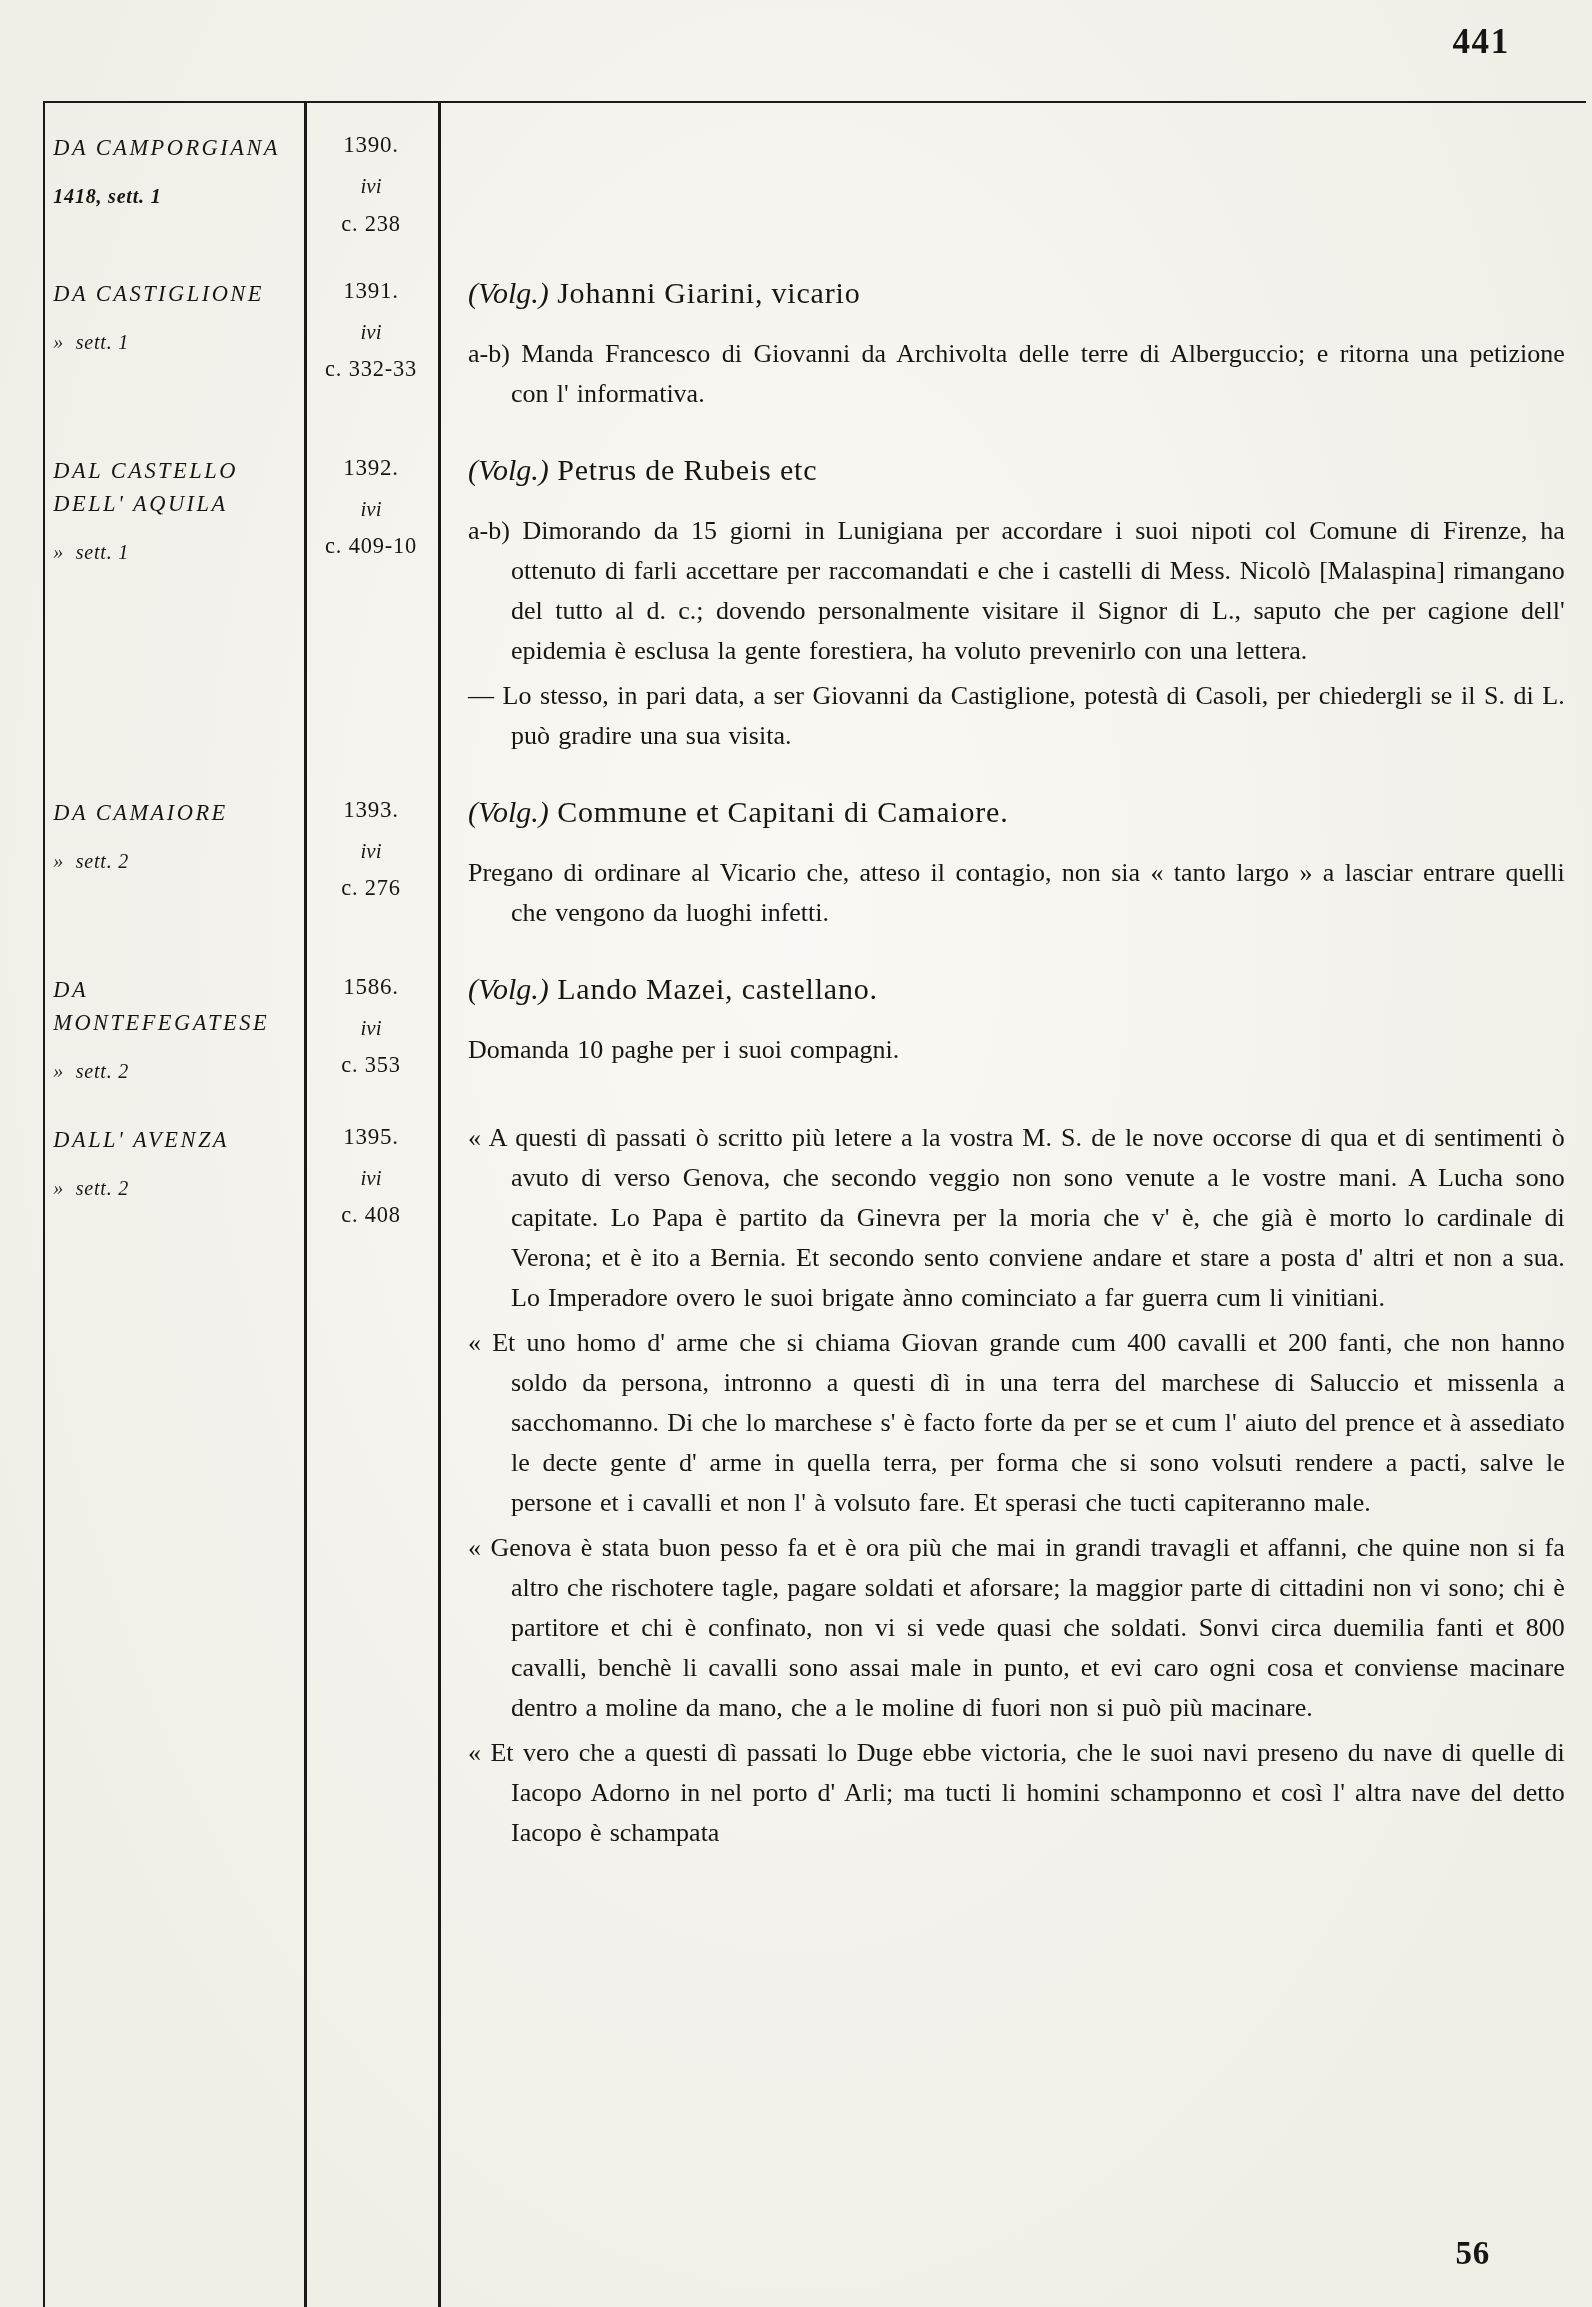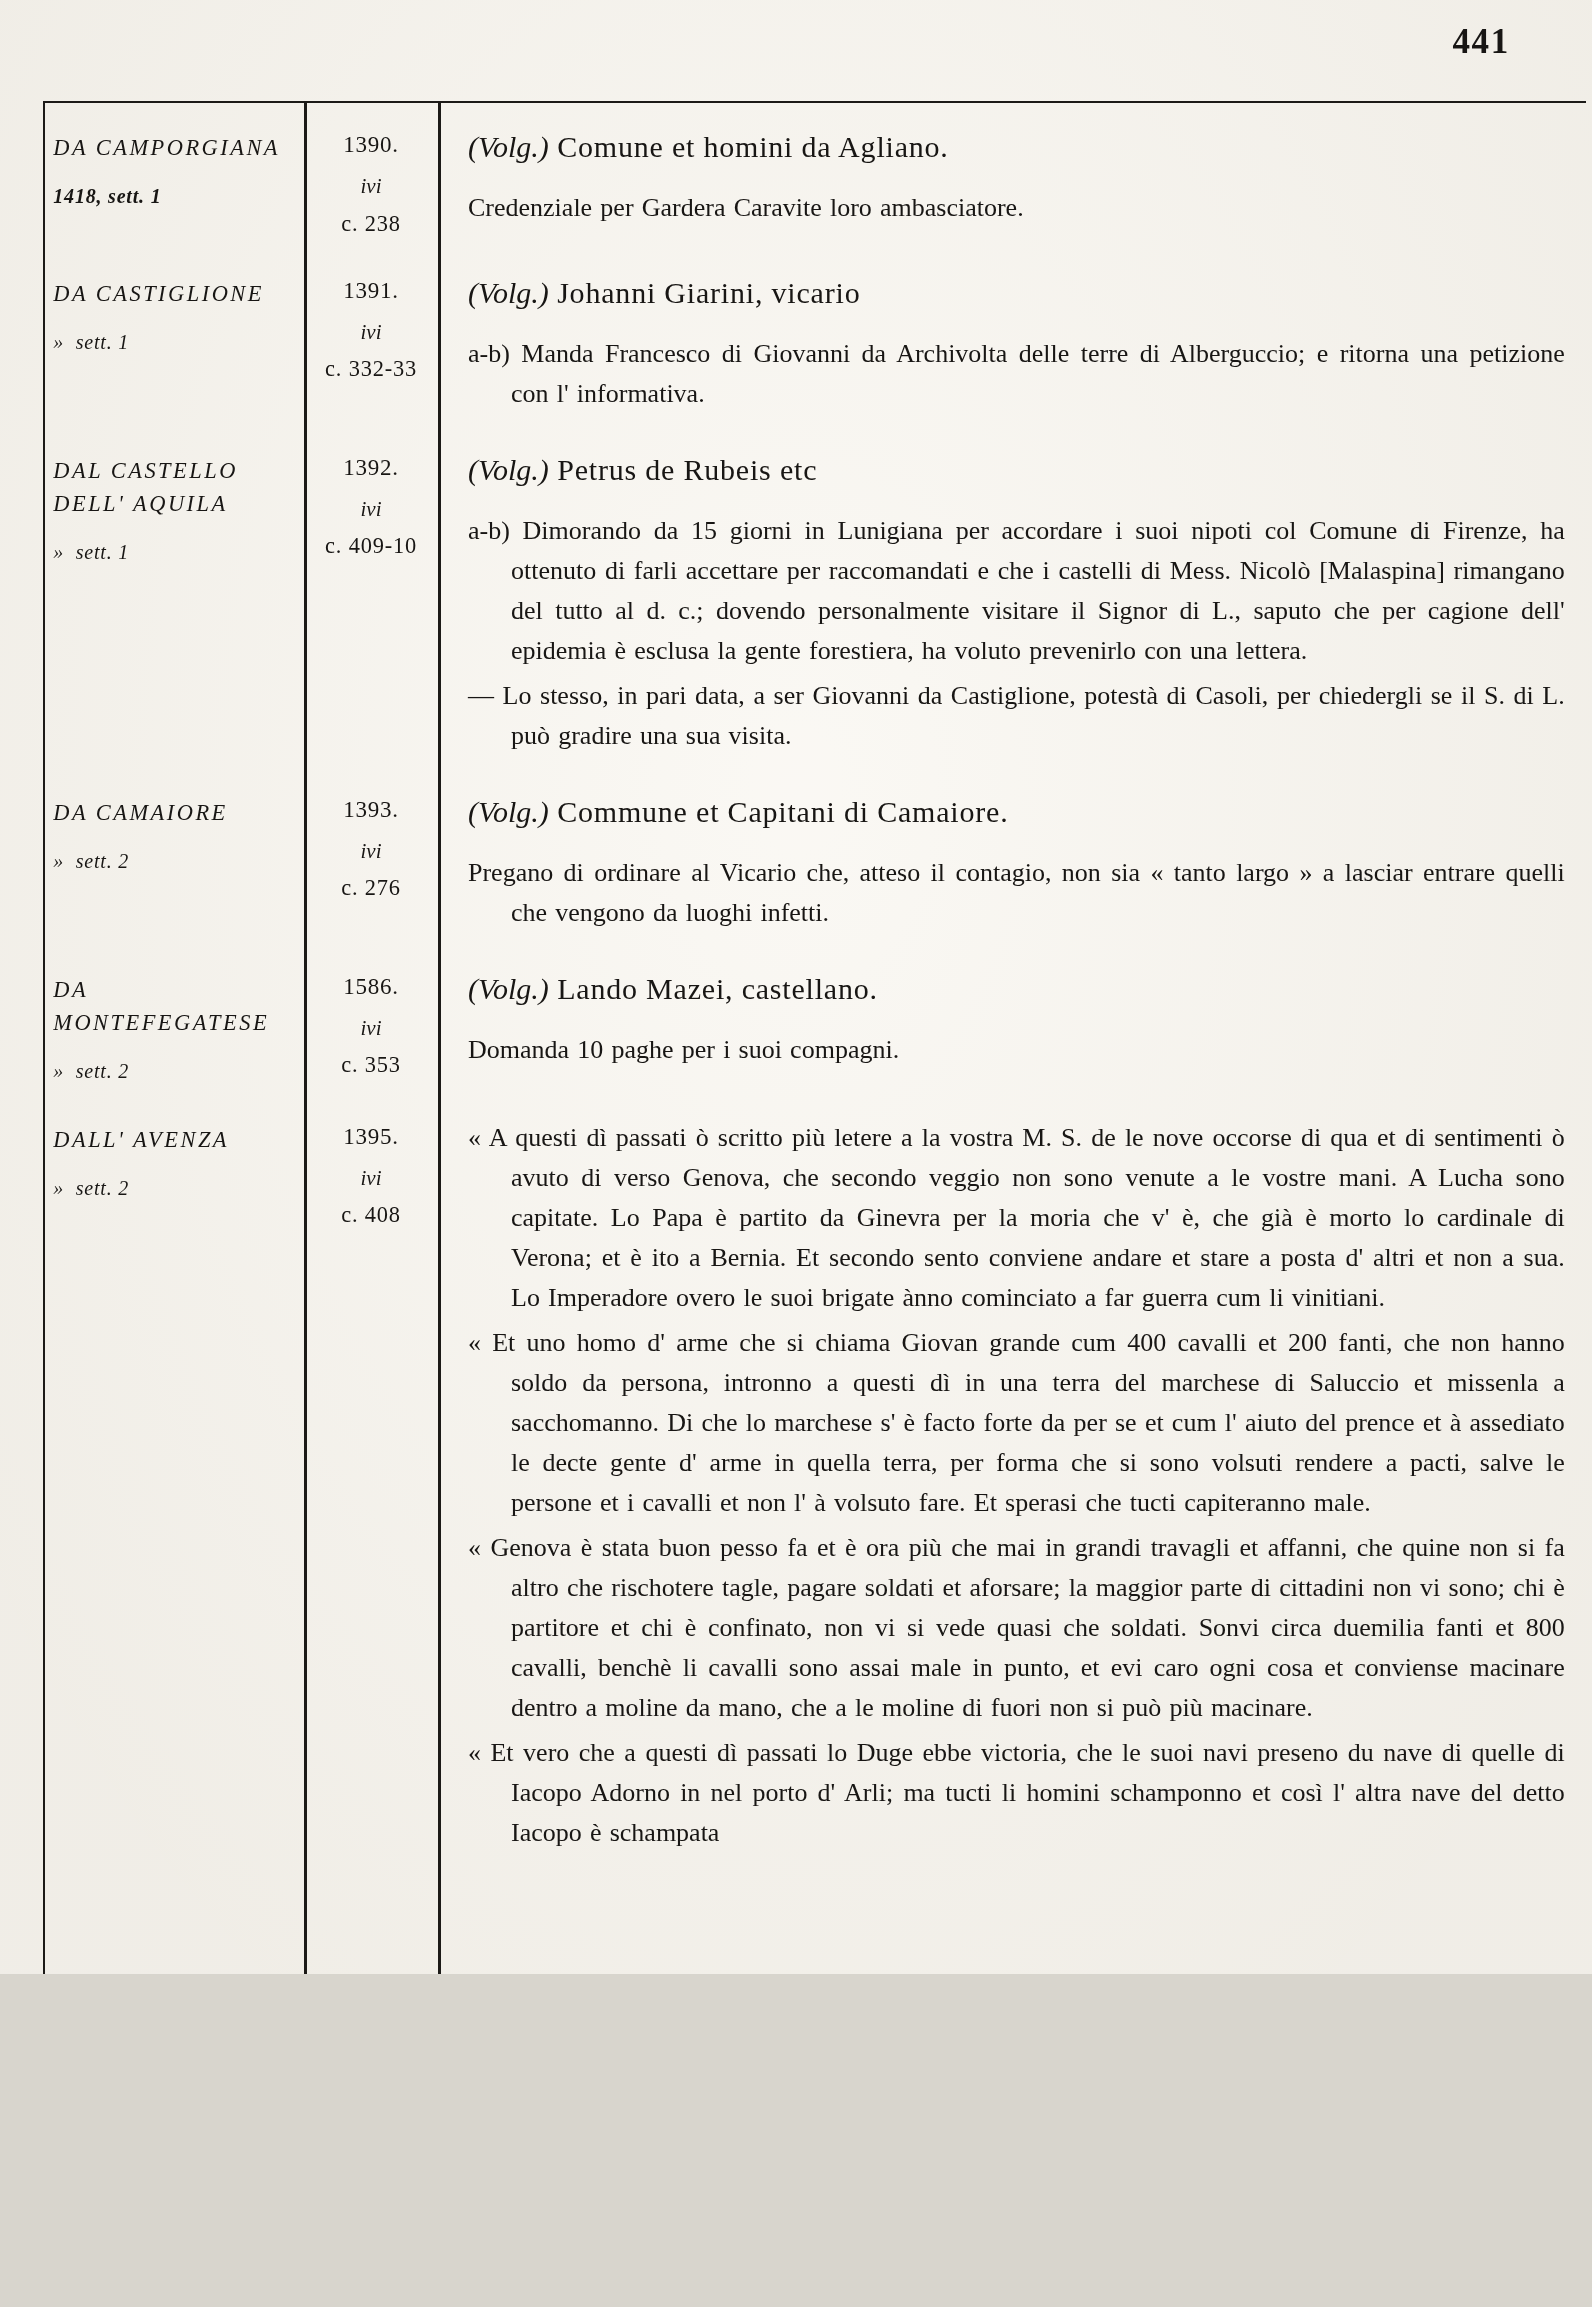--- a/index.html
+++ b/index.html
@@ -1,21 +1,21 @@
 <!DOCTYPE html>
 <html style="font-size:13.3px"><head>
 <meta charset="utf-8">
 <style>
   * { margin:0; padding:0; box-sizing:border-box; }
   html, body { background:#d8d5cd; }
   body { font-family:"Liberation Serif","DejaVu Serif",serif; }
 
   .page {
     position:relative;
-    width:1593px; height:1974px;
+    width:1593px; height:2307px;
     margin:0 auto;
     background:
       radial-gradient(ellipse at 50% 40%, rgba(255,255,255,0.35), rgba(0,0,0,0.03) 85%),
       #f8f5ee;
     color:#181614;
     overflow:hidden;
   }
 
   .folio {
     position:absolute; top:21.6px; right:83px;
@@ -79,24 +79,20 @@
 
     <section class="entry">
       <div class="place-col">
         <div class="place">Da Camporgiana</div>
         <div class="date bold">1418, sett. 1</div>
       </div>
       <div class="num-col">
         <div class="entry-number">1390.</div>
         <div class="ref-ivi">ivi</div>
         <div class="ref-carta">c. 238</div>
-      </div>
-      <div class="text-col">
-        <h2 class="heading"><em>(Volg.)</em> <span>Comune et homini da Agliano.</span></h2>
-        <p class="para">Credenziale per Gardera Caravite loro ambasciatore.</p>
       </div>
     </section>
 
     <section class="entry">
       <div class="place-col">
         <div class="place">Da Castiglione</div>
         <div class="date">»&nbsp;&nbsp;sett. 1</div>
       </div>
       <div class="num-col">
         <div class="entry-number">1391.</div>

